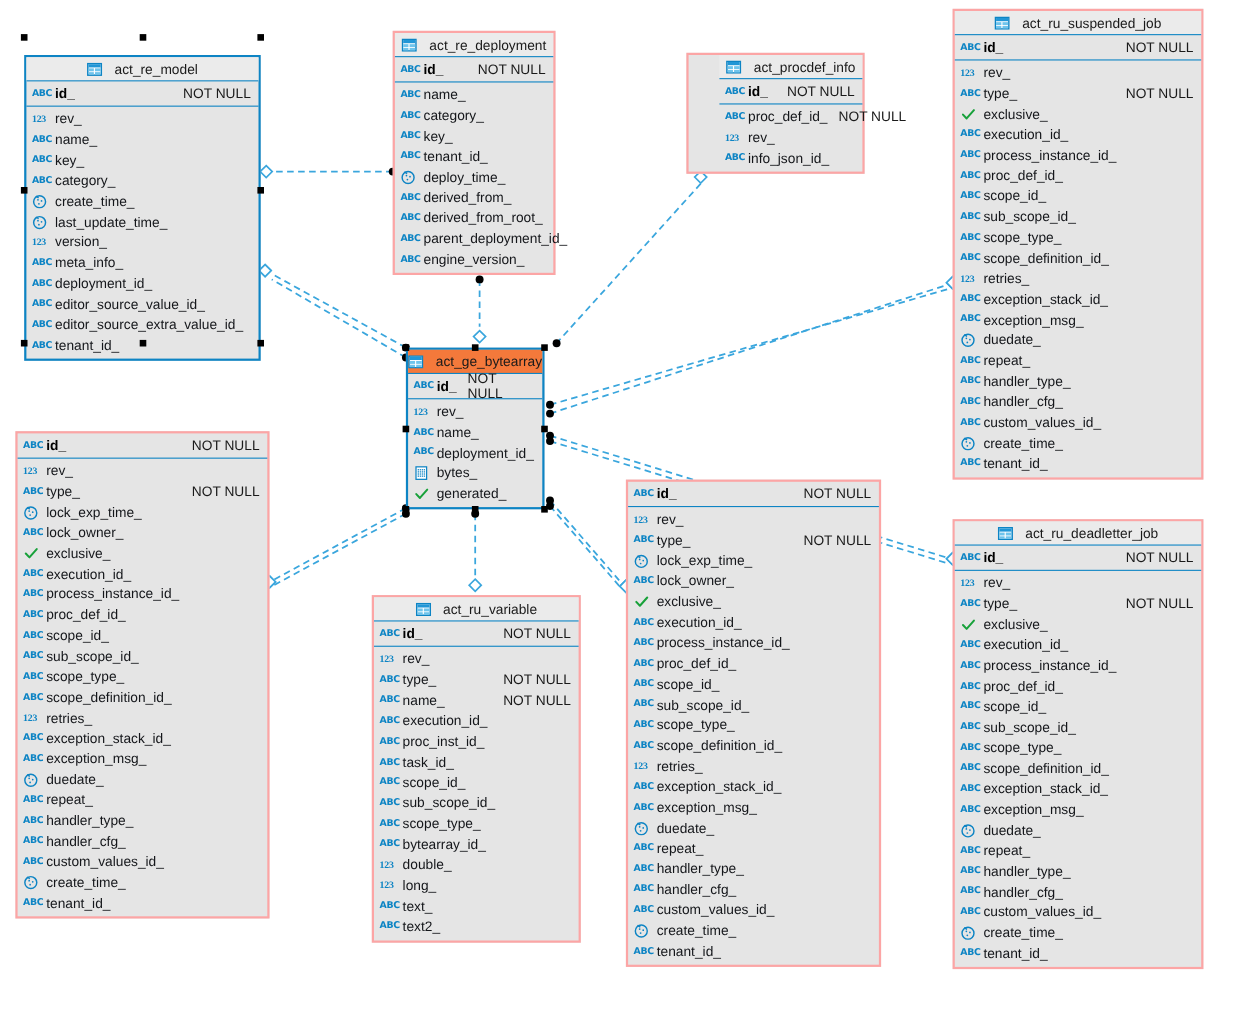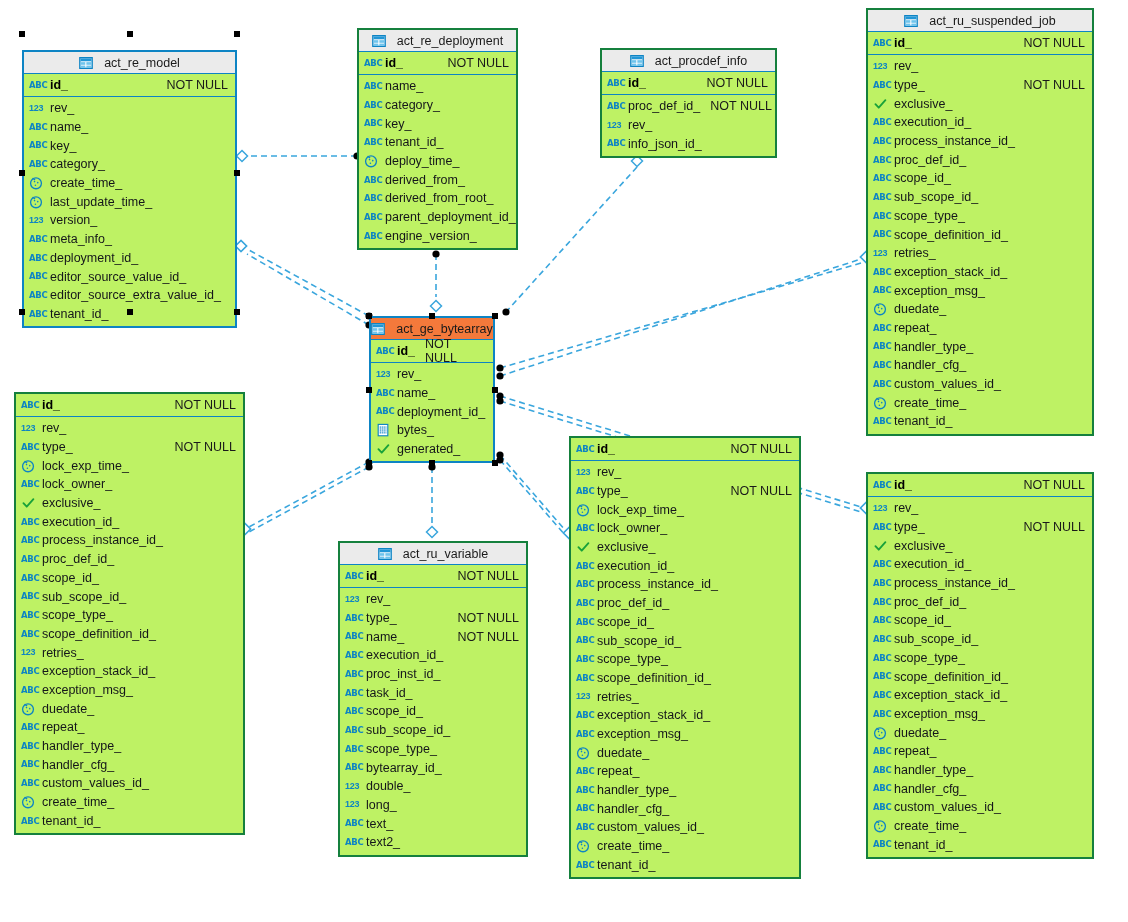--- a/index.html
+++ b/index.html
@@ -18,22 +18,22 @@
   }
   svg#links {
     position: absolute;
     left: 0; top: 0;
     width: 1128px; height: 922px;
     pointer-events: none;
     z-index: 1;
   }
   .table-box {
     position: absolute;
-    background: #bef264;
-    border: 2px solid #15803d;
+    background: #e5e5e5;
+    border: 2px solid #fca5a5;
     z-index: 2;
   }
   .table-box.selected {
     border-color: #0d84c4;
     box-shadow: 0 0 0 0px #000;
   }
   .tbl-header {
     background: #ebebeb;
     border-bottom: 1px solid #0d84c4;
     height: 22px;
@@ -93,21 +93,21 @@
     color: #0d84c4;
     letter-spacing: -0.3px;
     font-family: "DejaVu Sans", sans-serif;
     line-height: 1;
   }
   .ico-123 {
     font-size: 9px;
     font-weight: bold;
     color: #0d84c4;
     letter-spacing: -0.2px;
-    font-family: Liberation Sans, sans-serif;
+    font-family: Liberation Serif, serif;
     line-height: 1;
     text-align: right;
   }
   
   .handle {
     position: absolute;
     width: 6px; height: 6px;
     background: #000;
     z-index: 5;
   }
@@ -292,21 +292,21 @@
             <span class="fname">editor_source_extra_value_id_</span>
           </div>
           <div class="field-row">
             <span class="ico">
               <span class="ico-abc">ABC</span>
             </span>
             <span class="fname">tenant_id_</span>
           </div>
         </div>
       </div>
-      <div class="table-box" style="left: 357px; top: 28px; width: 161px;">
+      <div class="table-box" style="left: 357px; top: 28px; width: 148px;">
         <div class="tbl-header">
           <span class="ico" style="width: 16px;">
             <svg width="14" height="12" viewBox="0 0 16 14">
               <rect x="0.8" y="0.8" width="14.4" height="12.4" fill="#ffffff" stroke="#0d84c4" stroke-width="1.6"></rect>
               <rect x="1.6" y="1.6" width="12.8" height="3.4" fill="#2196d6"></rect>
               <rect x="1.6" y="6" width="5.6" height="3.1" fill="#6fc4ec"></rect>
               <rect x="8.4" y="6" width="6" height="3.1" fill="#6fc4ec"></rect>
               <rect x="1.6" y="10" width="5.6" height="2.6" fill="#6fc4ec"></rect>
               <rect x="8.4" y="10" width="6" height="2.6" fill="#6fc4ec"></rect>
             </svg>
@@ -376,21 +376,21 @@
             <span class="fname">parent_deployment_id_</span>
           </div>
           <div class="field-row">
             <span class="ico">
               <span class="ico-abc">ABC</span>
             </span>
             <span class="fname">engine_version_</span>
           </div>
         </div>
       </div>
-      <div class="table-box" style="left: 600px; top: 48px; width: 177px;">
+      <div class="table-box" style="left: 624px; top: 48px; width: 162px; padding-left: 28px;">
         <div class="tbl-header">
           <span class="ico" style="width: 16px;">
             <svg width="14" height="12" viewBox="0 0 16 14">
               <rect x="0.8" y="0.8" width="14.4" height="12.4" fill="#ffffff" stroke="#0d84c4" stroke-width="1.6"></rect>
               <rect x="1.6" y="1.6" width="12.8" height="3.4" fill="#2196d6"></rect>
               <rect x="1.6" y="6" width="5.6" height="3.1" fill="#6fc4ec"></rect>
               <rect x="8.4" y="6" width="6" height="3.1" fill="#6fc4ec"></rect>
               <rect x="1.6" y="10" width="5.6" height="2.6" fill="#6fc4ec"></rect>
               <rect x="8.4" y="10" width="6" height="2.6" fill="#6fc4ec"></rect>
             </svg>
@@ -1093,20 +1093,33 @@
           </div>
           <div class="field-row">
             <span class="ico">
               <span class="ico-abc">ABC</span>
             </span>
             <span class="fname">tenant_id_</span>
           </div>
         </div>
       </div>
       <div class="table-box" style="left: 866px; top: 472px; width: 228px;">
+        <div class="tbl-header">
+          <span class="ico" style="width: 16px;">
+            <svg width="14" height="12" viewBox="0 0 16 14">
+              <rect x="0.8" y="0.8" width="14.4" height="12.4" fill="#ffffff" stroke="#0d84c4" stroke-width="1.6"></rect>
+              <rect x="1.6" y="1.6" width="12.8" height="3.4" fill="#2196d6"></rect>
+              <rect x="1.6" y="6" width="5.6" height="3.1" fill="#6fc4ec"></rect>
+              <rect x="8.4" y="6" width="6" height="3.1" fill="#6fc4ec"></rect>
+              <rect x="1.6" y="10" width="5.6" height="2.6" fill="#6fc4ec"></rect>
+              <rect x="8.4" y="10" width="6" height="2.6" fill="#6fc4ec"></rect>
+            </svg>
+          </span>
+          <span>act_ru_deadletter_job</span>
+        </div>
         <div class="pk-row">
           <span class="ico">
             <span class="ico-abc">ABC</span>
           </span>
           <span class="fname bold">id_</span>
           <span class="fnn">NOT NULL</span>
         </div>
         <div class="fields">
           <div class="field-row">
             <span class="ico">

